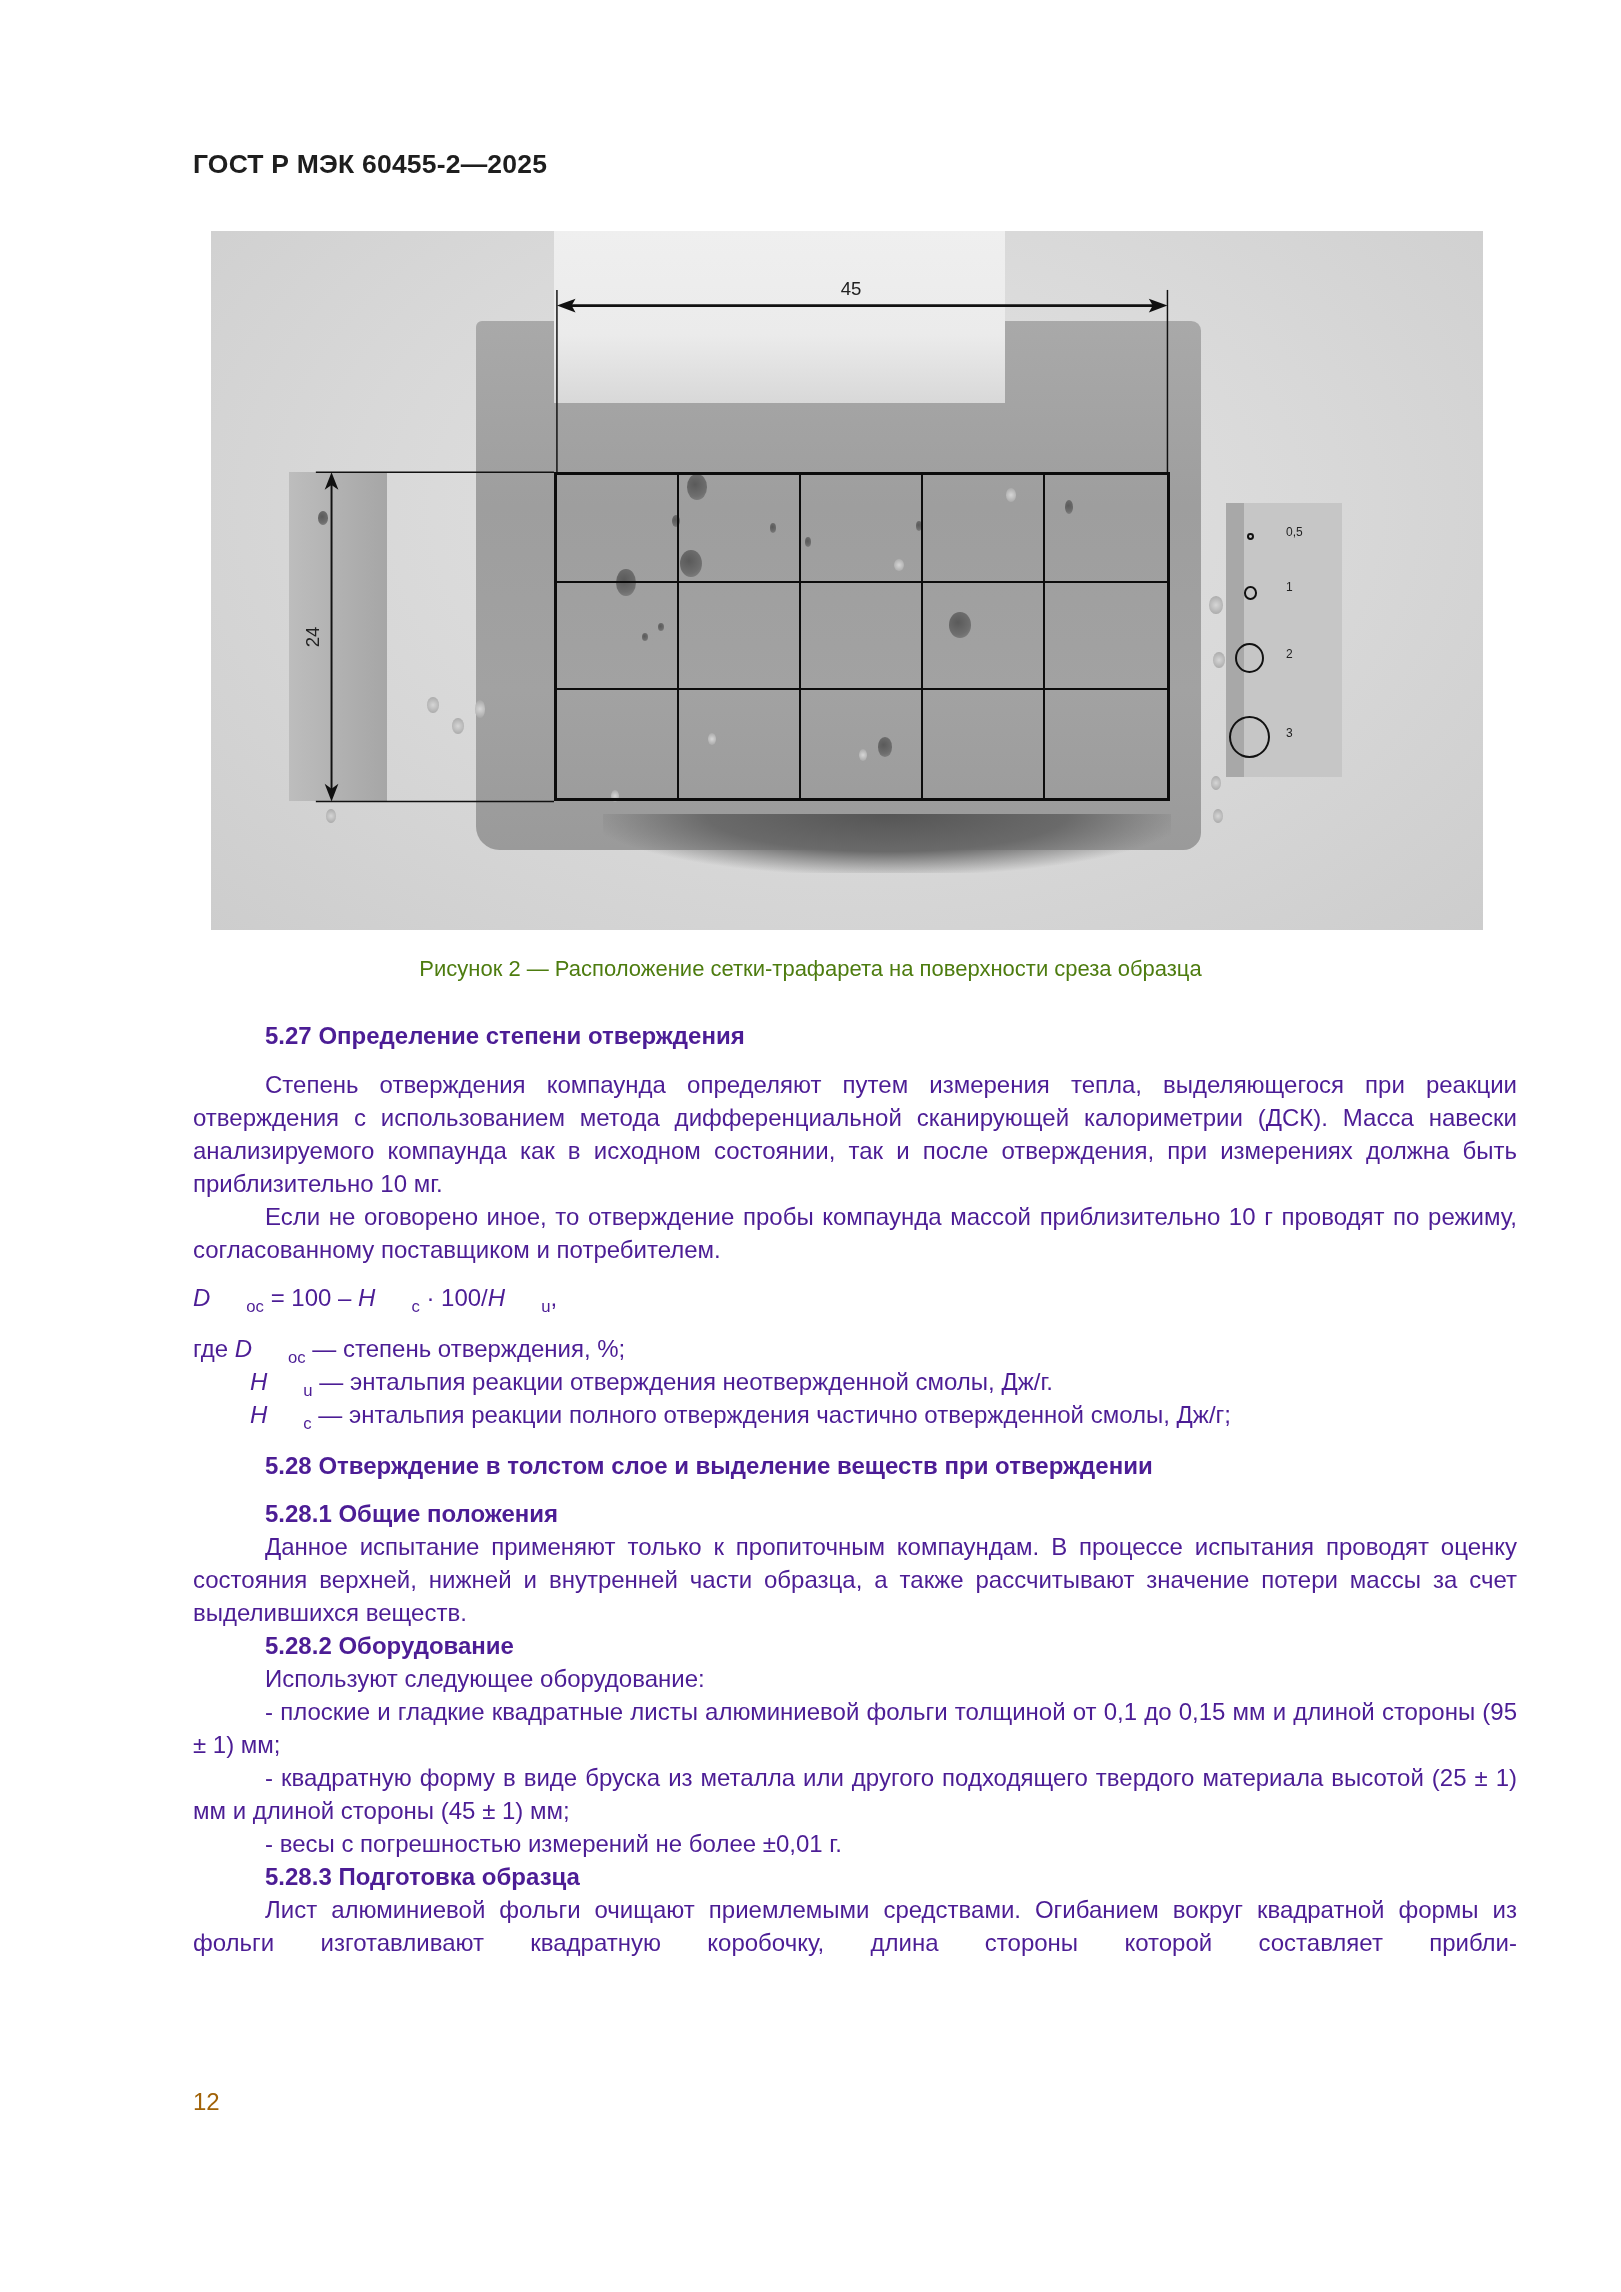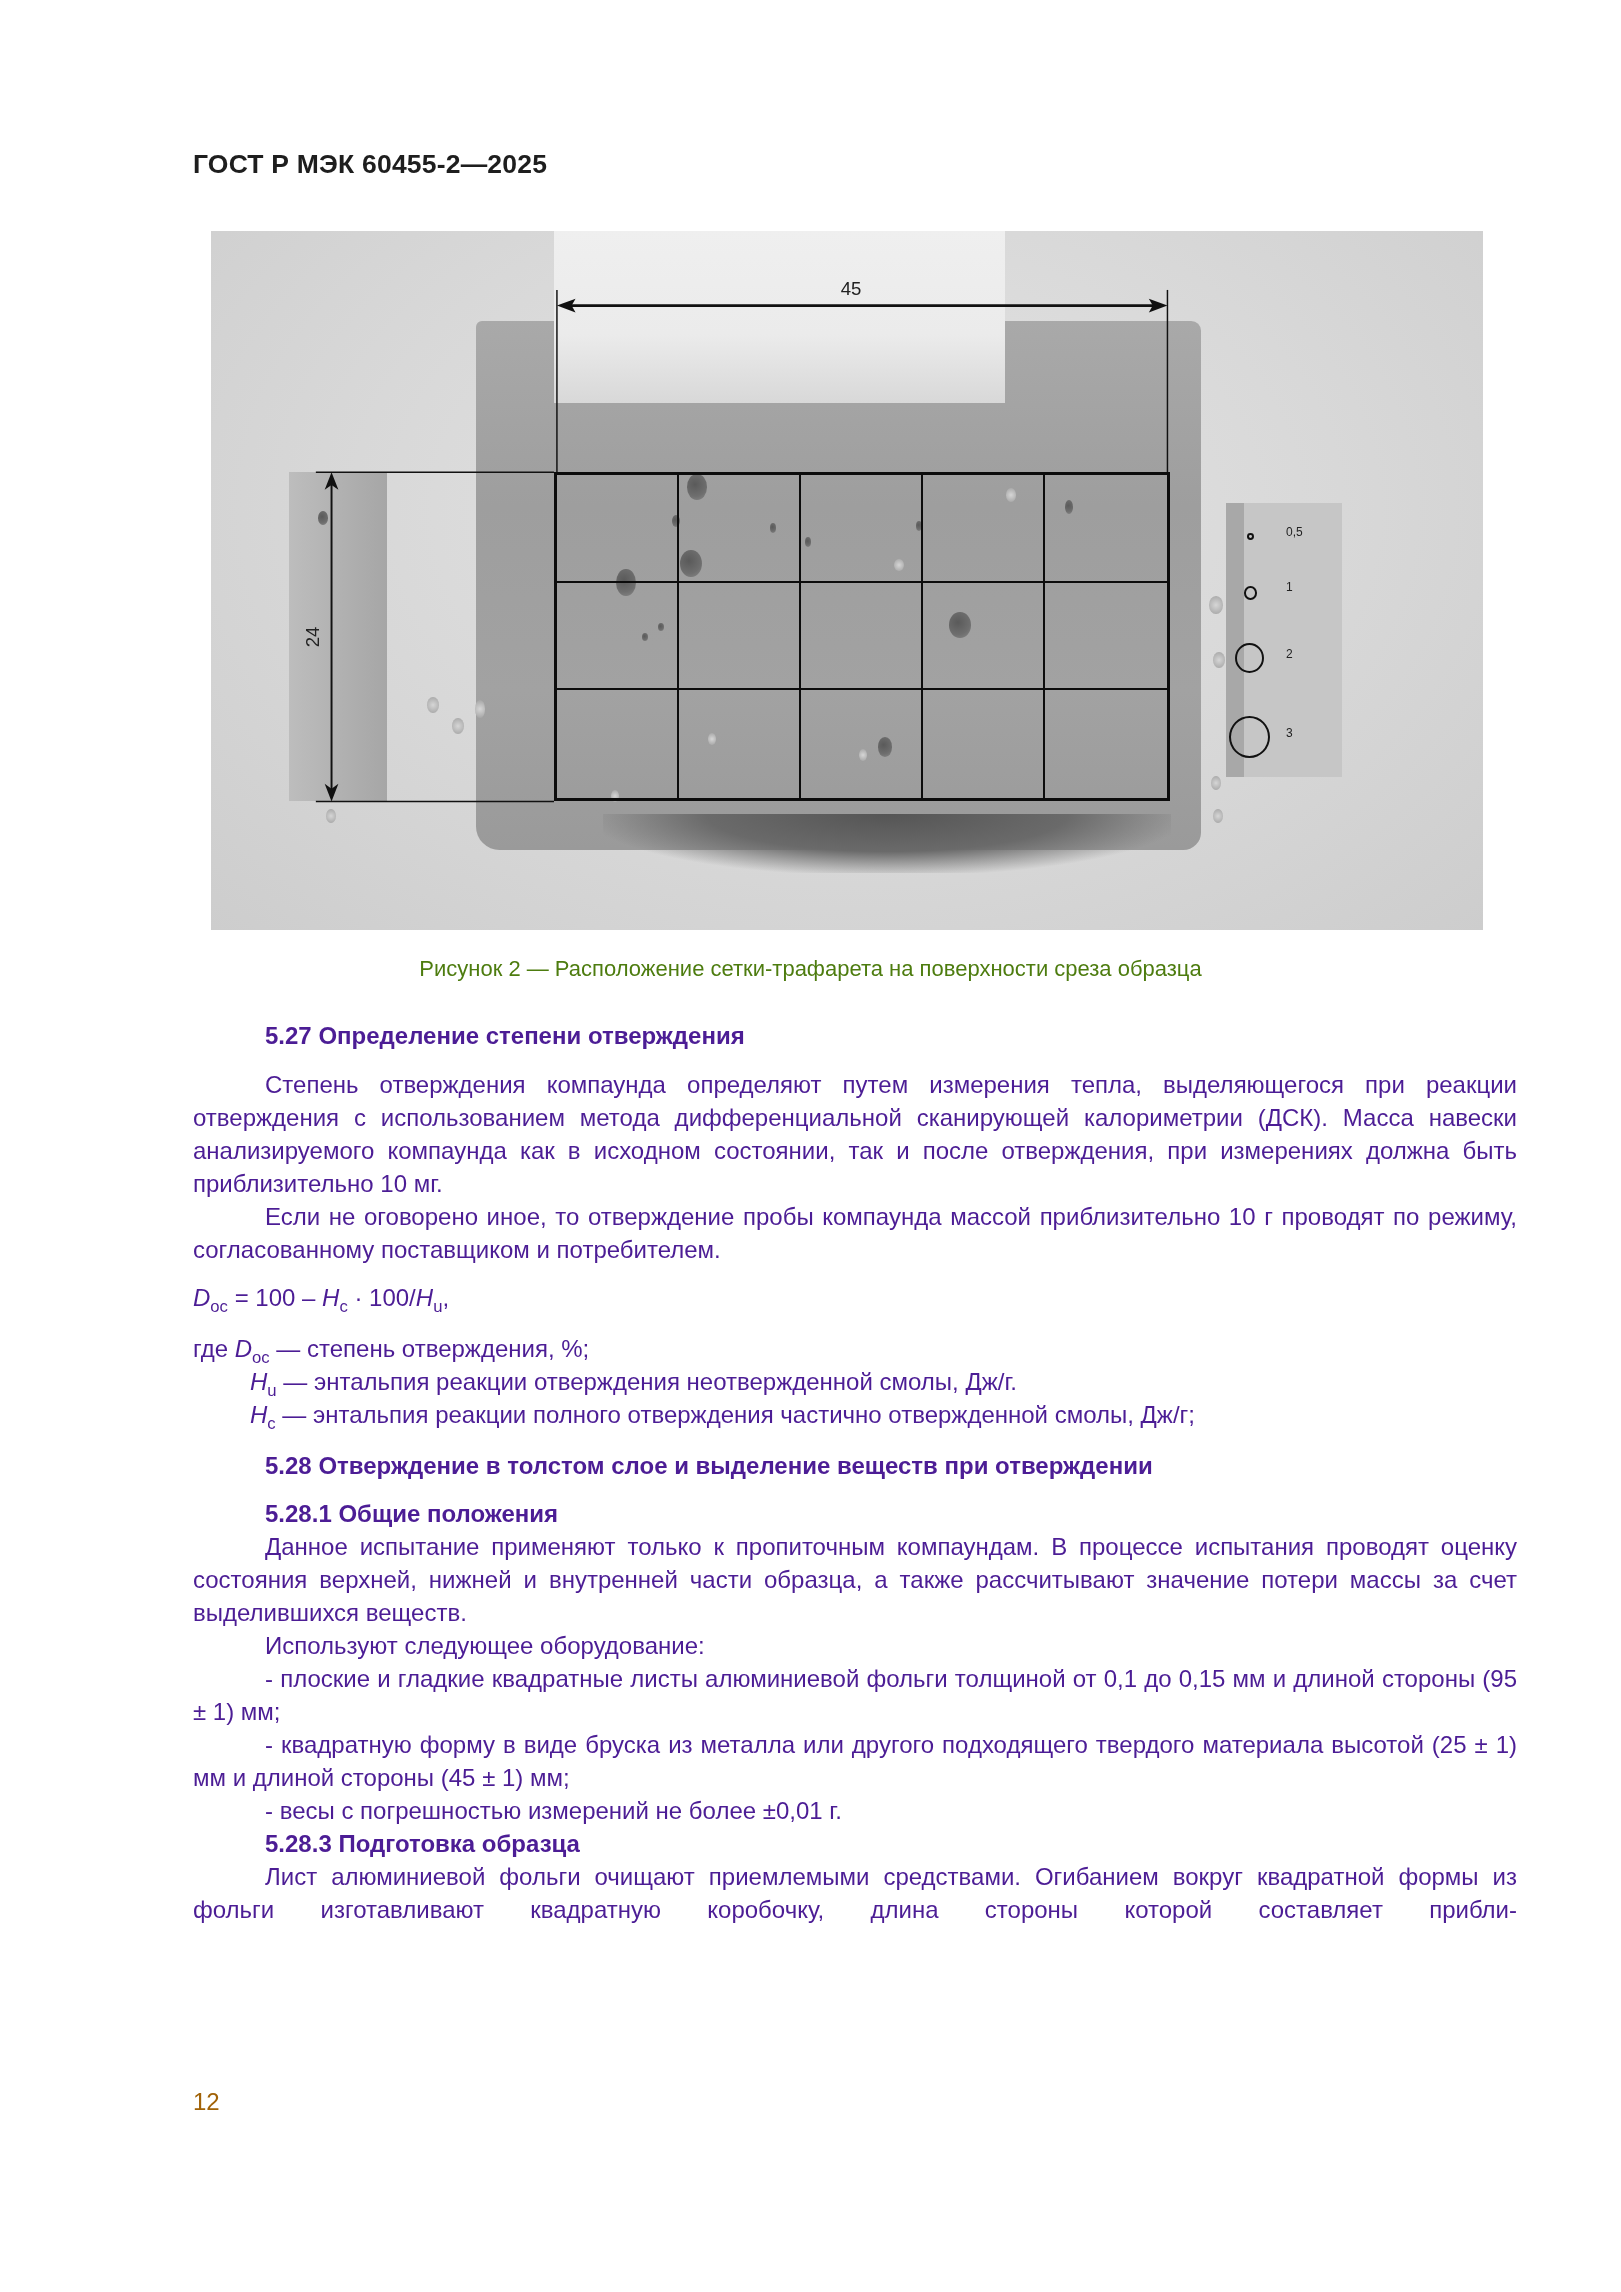--- a/index.html
+++ b/index.html
@@ -67,21 +67,21 @@
     position: absolute; left: 193px; top: 1019px; width: 1324px;
     font-size: 24px; line-height: 33px; color: #4c1d95;
   }
   .body-text p { margin: 0; text-align: justify; text-align-last: left; }
   .body-text .indent { text-indent: 72px; }
   .body-text h3 { margin: 0; font-size: 24px; font-weight: bold; padding-left: 72px; line-height: 33px; }
   .gap-s { height: 15.7px; }
   .gap-m { height: 17.6px; }
   .formula { text-align: center; margin: 15.7px 0 17.6px 0 !important; }
   .formula i { font-style: italic; }
-  sub { font-size: 16.7px; vertical-align: -5.9px; line-height: 0; }
+  sub { font-size: 16.7px; vertical-align: -5.9px; line-height: 0; margin-left: 36px; }
   sup { font-size: 15.7px; vertical-align: 9.8px; line-height: 0; }
   .legend-def { padding-left: 0; }
   .legend-def.sym { padding-left: 57px; }
   .page-number { position: absolute; left: 193px; top: 2088px; font-size: 24px; color: #a16207; }
 </style>
 </head>
 <body>
 
 <div class="doc-header">ГОСТ Р МЭК 60455-2—2025</div>
 
@@ -174,20 +174,21 @@
   <p class="indent">Если не оговорено иное, то отверждение пробы компаунда массой приблизительно 10 г проводят по режиму, согласованному поставщиком и потребителем.</p>
   <p class="formula"><i>D</i><sub>oc</sub><span> = 100 – </span><i>H</i><sub>c</sub><span> · 100/</span><i>H</i><sub>u</sub><span>,</span></p>
   <p class="legend-def"><span>где </span><i>D</i><sub>oc</sub><span> — степень отверждения, %;</span></p>
   <p class="legend-def sym"><i>H</i><sub>u</sub><span> — энтальпия реакции отверждения неотвержденной смолы, Дж/г.</span></p>
   <p class="legend-def sym"><i>H</i><sub>c</sub><span> — энтальпия реакции полного отверждения частично отвержденной смолы, Дж/г;</span></p>
   <div class="gap-m"></div>
   <h3>5.28  Отверждение в толстом слое и выделение веществ при отверждении</h3>
   <div class="gap-s"></div>
   <h3>5.28.1  Общие положения</h3>
   <p class="indent">Данное испытание применяют только к пропиточным компаундам. В процессе испытания проводят оценку состояния верхней, нижней и внутренней части образца, а также рассчитывают значение потери массы за счет выделившихся веществ.</p>
+  <h3>5.28.2  Оборудование</h3>
   <p class="indent">Используют следующее оборудование:</p>
   <p class="indent">-  плоские и гладкие квадратные листы алюминиевой фольги толщиной от 0,1 до 0,15 мм и длиной стороны (95 ± 1) мм;</p>
   <p class="indent">-  квадратную форму в виде бруска из металла или другого подходящего твердого материала высотой (25 ± 1) мм и длиной стороны (45 ± 1) мм;</p>
   <p class="indent">-  весы с погрешностью измерений не более ±0,01 г.</p>
   <h3>5.28.3  Подготовка образца</h3>
   <p class="indent" style="text-align-last: justify;">Лист алюминиевой фольги очищают приемлемыми средствами. Огибанием вокруг квадратной формы из фольги изготавливают квадратную коробочку, длина стороны которой составляет прибли-</p>
 </div>
 
 <div class="page-number">12</div>
 

